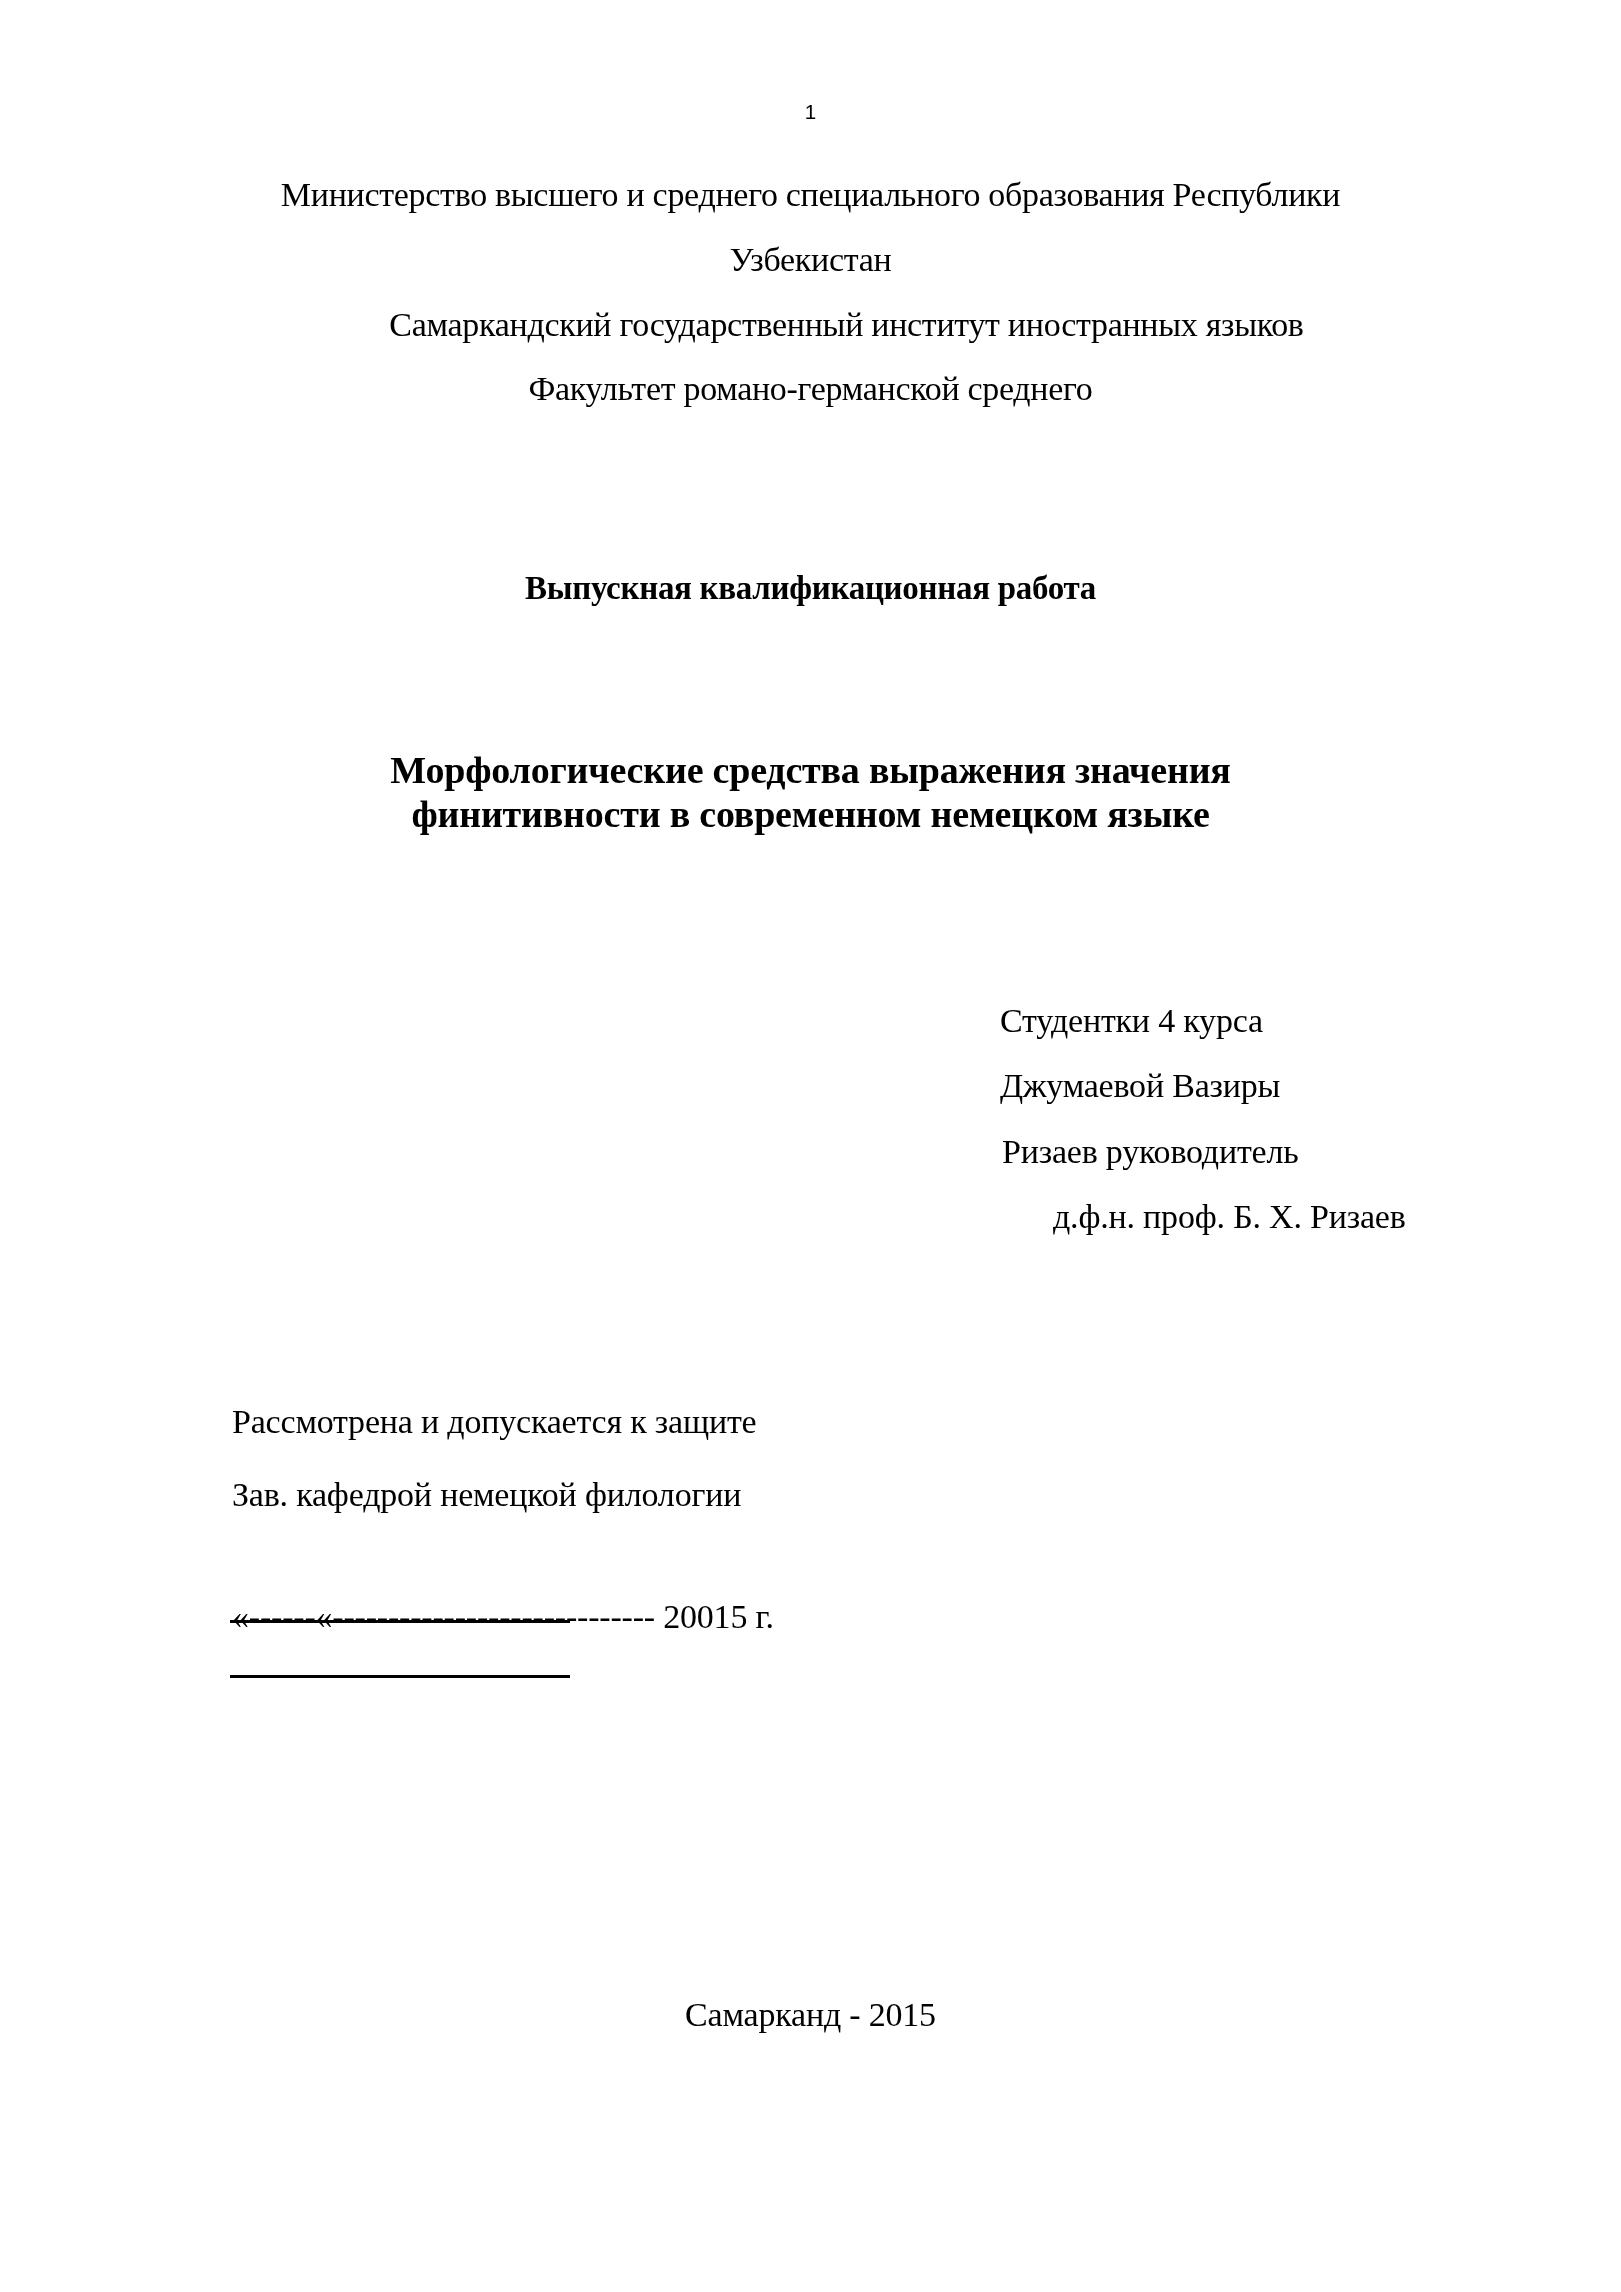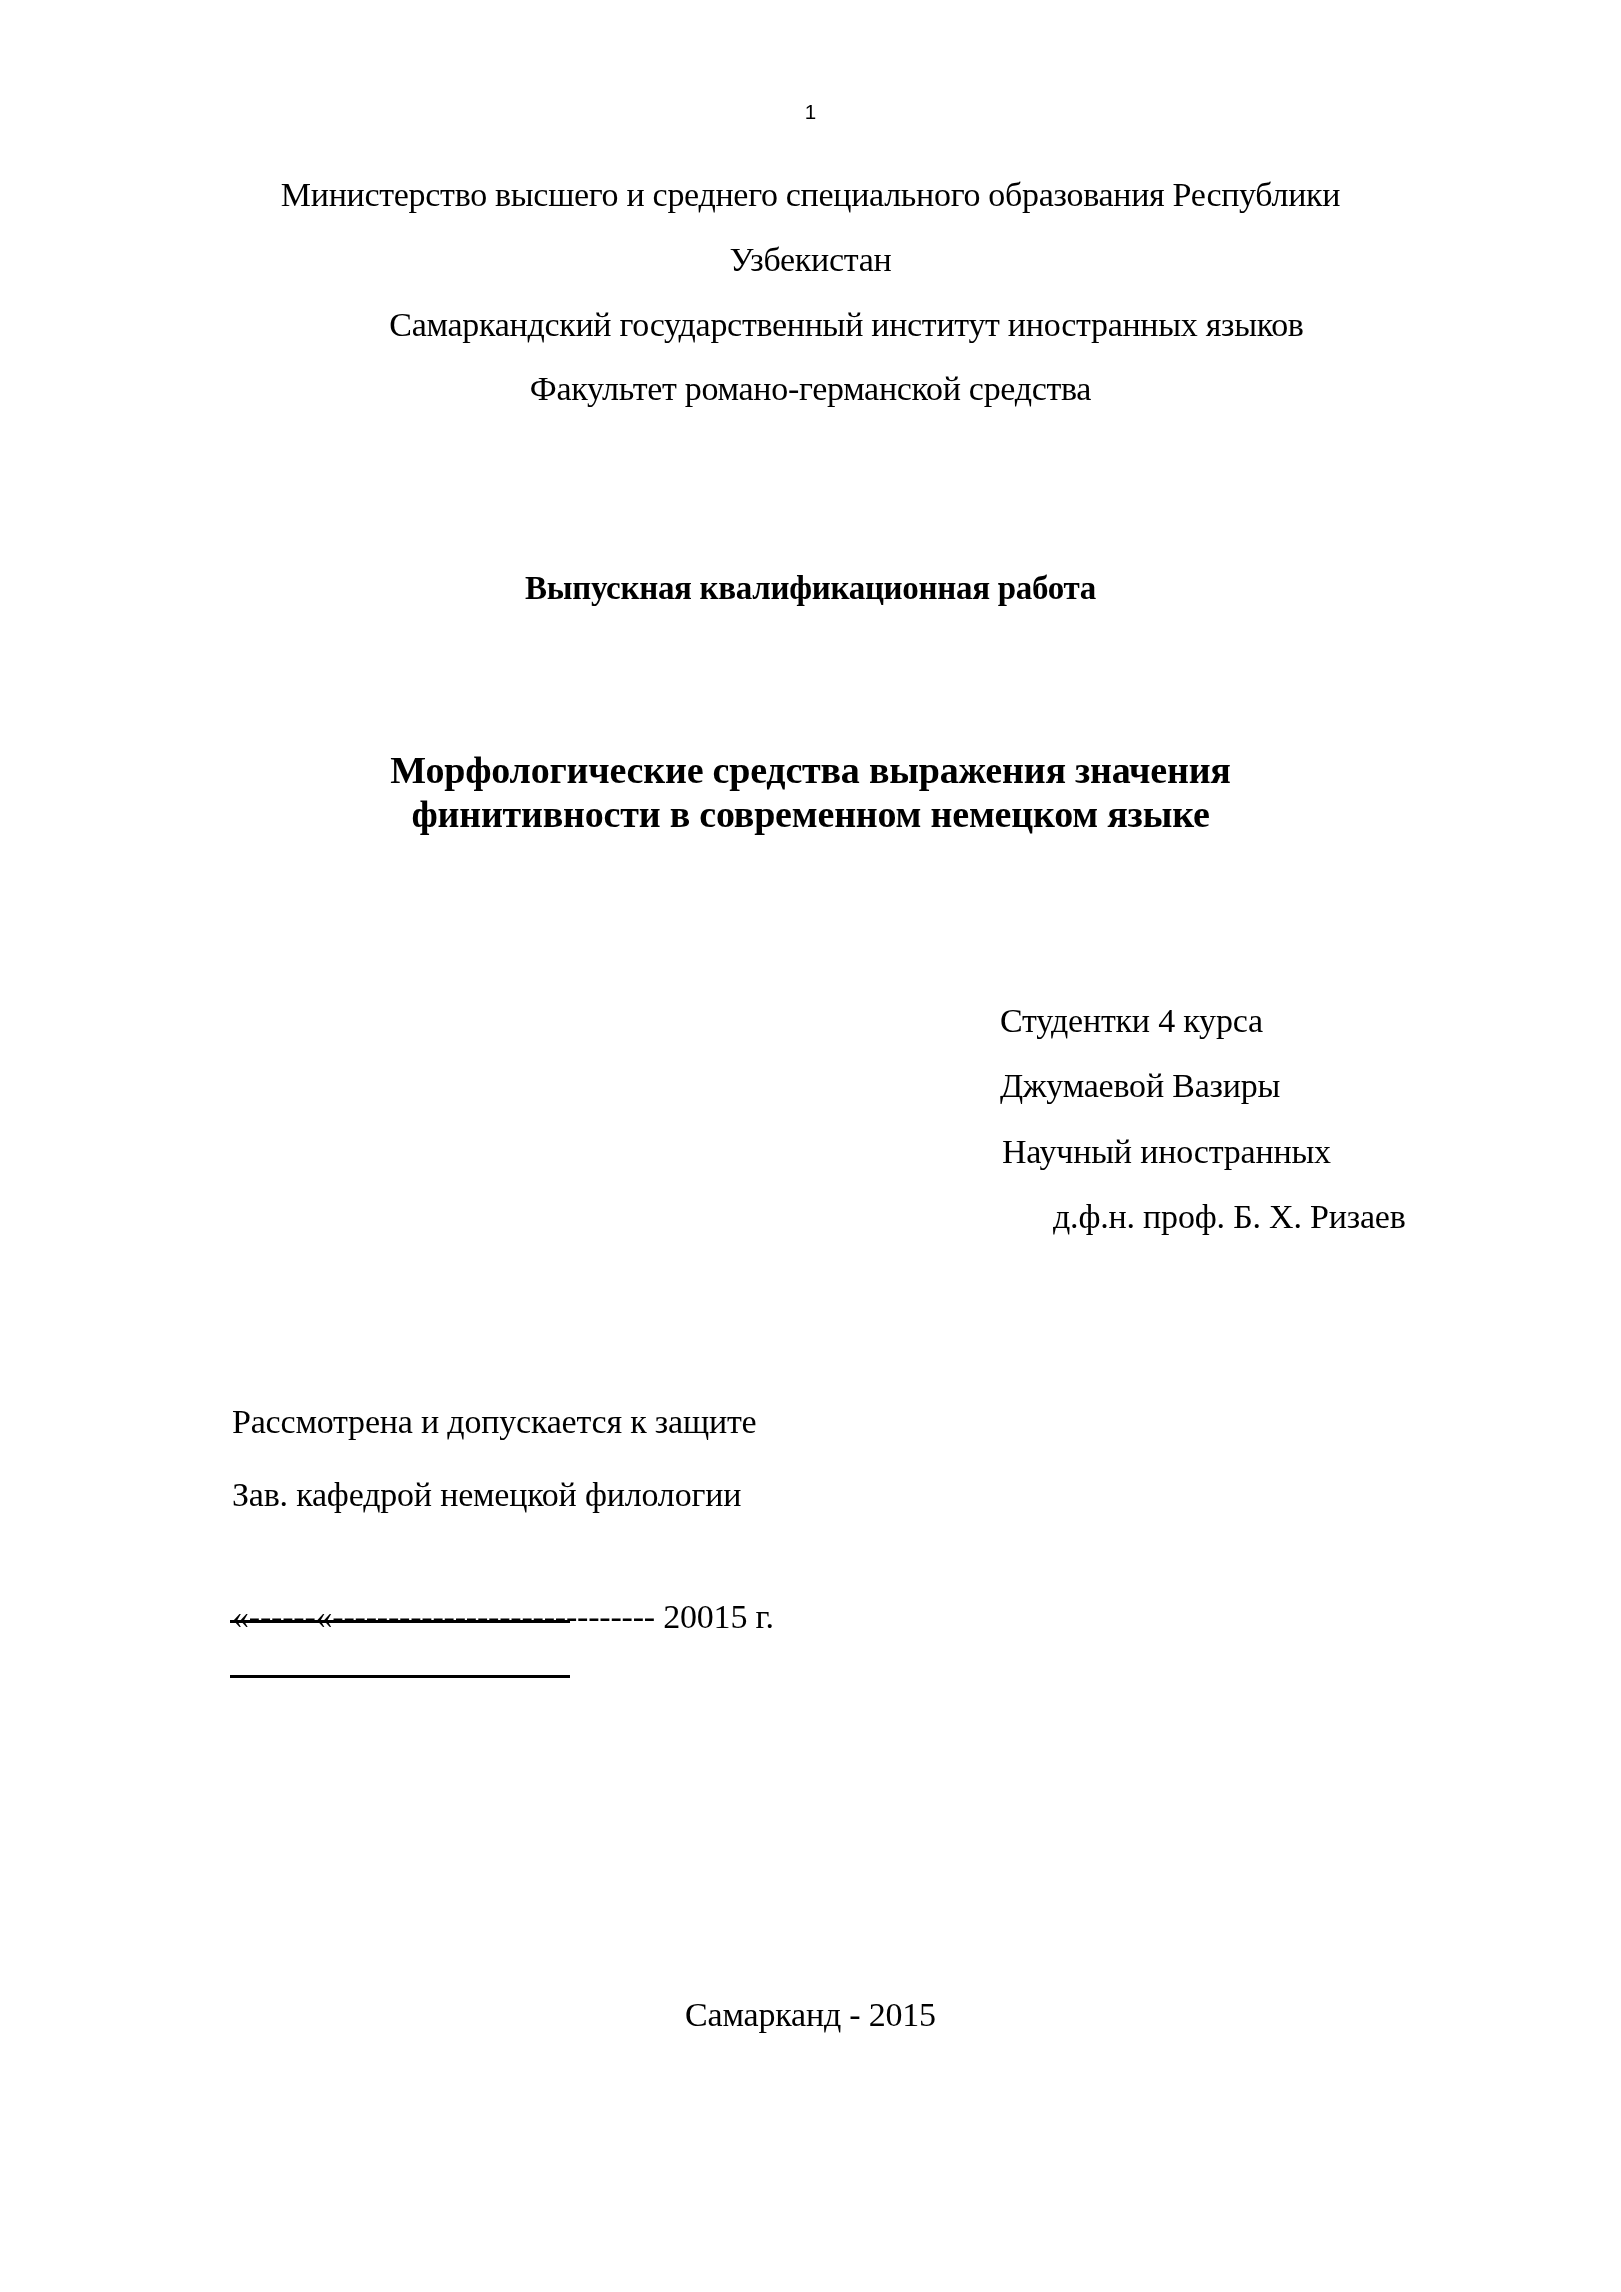--- a/index.html
+++ b/index.html
@@ -17,29 +17,29 @@
 </head>
 <body>
 
 <div>
 
   <div id="page-number" class="abs center">1</div>
 
   <div class="abs center serif hdr" style="top:176px;">Министерство высшего и среднего специального образования Республики</div>
   <div class="abs center serif hdr" style="top:241px;">Узбекистан</div>
   <div class="abs center serif hdr" style="top:306px;margin-left:36px;">Самаркандский государственный институт иностранных языков</div>
-  <div class="abs center serif hdr" style="top:370px;">Факультет романо-германской средства</div>
+  <div class="abs center serif hdr" style="top:370px;">Факультет романо-германской среднего</div>
 
   <div class="abs center serif title" style="top:570px;">Выпускная квалификационная работа</div>
   <div class="abs center serif subtitle" style="top:748px;">Морфологические средства выражения значения</div>
   <div class="abs center serif subtitle" style="top:792px;">финитивности в современном немецком языке</div>
 
   <div class="abs serif body-text" style="left:1000px; top:1002px;">Студентки 4 курса</div>
   <div class="abs serif body-text" style="left:1000px; top:1067px;">Джумаевой Вазиры</div>
-  <div class="abs serif body-text" style="left:1002px; top:1133px;">Научный иностранных</div>
+  <div class="abs serif body-text" style="left:1002px; top:1133px;">Ризаев руководитель</div>
   <div class="abs serif body-text" style="left:1008px; top:1198px;margin-left:45px;">д.ф.н. проф. Б. Х. Ризаев</div>
 
   <div class="abs serif body-text" style="left:232px; top:1403px;">Рассмотрена  и допускается к защите</div>
   <div class="abs serif body-text" style="left:232px; top:1476px;">Зав. кафедрой немецкой филологии</div>
 
   <div class="abs serif body-text" style="left:232px; top:1598px;">«------«-----------------------------  20015 г.</div>
   <div class="rule" style="left:230px; top:1620px; width:340px;"></div>
   <div class="rule" style="left:230px; top:1675px; width:340px;"></div>
 
   <div class="abs center serif body-text" style="top:1996px;">Самарканд - 2015</div>

